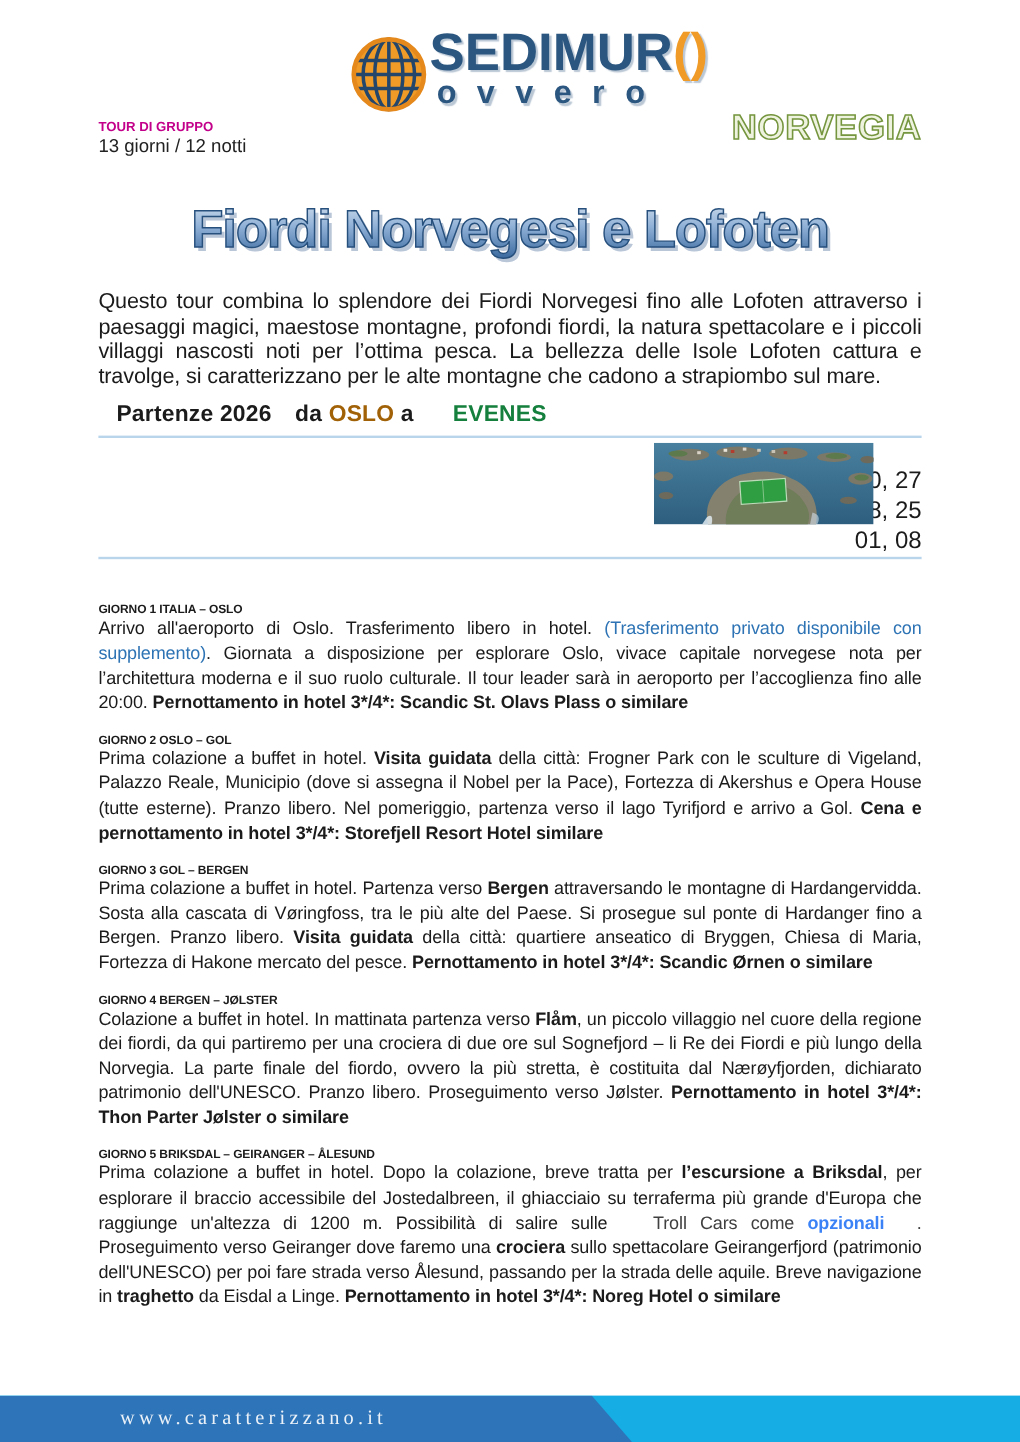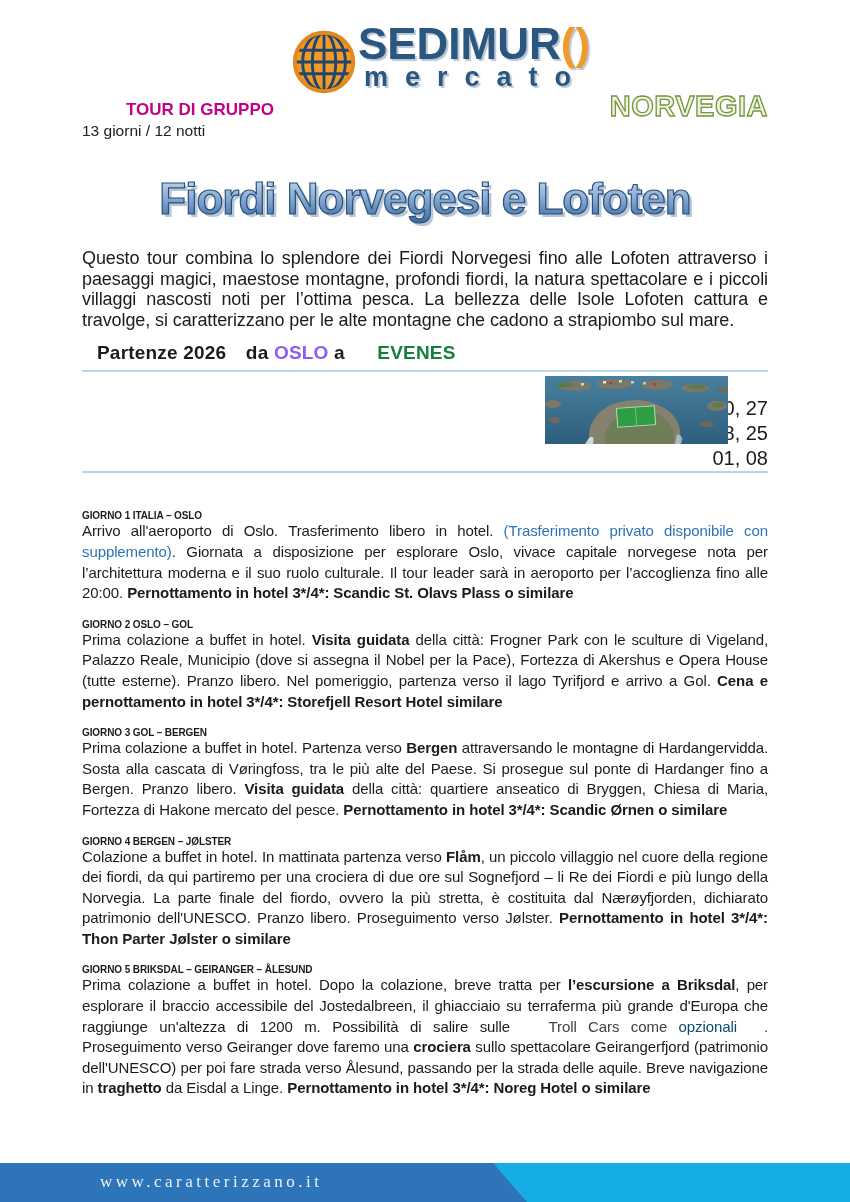--- a/index.html
+++ b/index.html
@@ -13,48 +13,48 @@
   .masthead{position:relative;height:98px;z-index:1;}
   .logo{display:flex;justify-content:center;align-items:flex-start;padding-top:24px;margin-left:28px;}
   .logo-text{margin-left:-4px;}
   .logo-main{font-size:44px;font-weight:bold;letter-spacing:0px;line-height:0.9;color:#2b567f;text-shadow:2px 2px 1px #b9c6d4;}
   .logo-main .orange{color:#f09b27;}
   .logo-sub{font-size:27px;font-weight:bold;color:#2b567f;letter-spacing:17px;margin-top:-2px;padding-left:6px;text-shadow:2px 2px 1px #b9c6d4;}
   .norvegia{position:absolute;top:88px;right:80px;}
 
   .content{position:relative;z-index:1;padding:0 82px;}
 
-  .tour-type{color:#c2008a;font-weight:bold;font-size:17px;margin-top:2px;margin-left:44px;}
+  .tour-type{color:#c2008a;font-weight:bold;font-size:11px;margin-top:2px;}
   .duration{font-size:15.5px;margin-top:2px;color:#222;}
 
   .doc-title{margin:30px 0 10px 0;text-align:left;}
 
   .intro{font-size:18px;line-height:20.6px;text-align:justify;margin:14px 0 0 0;letter-spacing:-0.1px;}
 
   
   .departures{margin-top:12px;}
   .dep-header{font-size:19px;font-weight:bold;padding-left:15px;letter-spacing:0.2px;}
   .dep-header .w{margin-left:14px;}
-  .dep-header .red{color:#8b5cf6;}
+  .dep-header .red{color:#a16207;}
   .dep-header .red2{color:#15803d;margin-left:27px;}
   .dep-rule{border-top:2px solid #b9d5ec;margin-top:6px;}
   .dep-body{position:relative;padding:8px 0 10px 15px;min-height:70px;}
   .dep-row{display:flex;height:25px;align-items:flex-end;flex-direction:column;}
   .dep-month{width:133px;font-weight:bold;font-size:15px;}
   .dep-dates{font-size:20px;}
   .dep-photo{position:absolute;right:40px;top:4px;width:183px;height:68px;display:block;}
 
   
   .day{margin-top:15px;}
   .day h3{margin:0;font-size:10px;letter-spacing:-0.1px;}
   .day p{margin:0;font-size:15px;line-height:20.6px;text-align:justify;letter-spacing:-0.1px;}
   .sg-b{font-weight:bold;}
   .sg-blue{color:#2e74b5;}
   .sg-m{color:#404040;margin-left:27px;}
-  .sg-mb{color:#0c4a6e;font-weight:normal;}
+  .sg-mb{color:#3b82f6;font-weight:bold;}
 
   
   .footer{position:absolute;left:0;right:0;bottom:0;height:39px;background:#16ace4;z-index:2;}
   .footer-dark{position:absolute;top:0;bottom:0;left:0;width:100%;background:#2e74b8;clip-path:polygon(0 0,493px 0,527px 100%,0 100%);}
   .footer-url{position:absolute;left:100px;top:9px;color:#eaf1f8;font-family:"Liberation Serif",serif;font-size:17px;letter-spacing:3.5px;z-index:3;}
 </style>
 </head>
 <body>
 
 <div class="page">
@@ -73,21 +73,21 @@
             <line x1="7" y1="38" x2="67" y2="38"></line>
             <line x1="9" y1="50" x2="65" y2="50"></line>
           </g>
           <circle cx="37" cy="38" r="30" fill="none" stroke="#e5891c" stroke-width="4"></circle>
         </svg>
       </span>
       <div class="logo-text">
         <div class="logo-main">
           <span class="navy">SEDIMUR</span><span class="orange">()</span>
         </div>
-        <div class="logo-sub">mercato</div>
+        <div class="logo-sub">ovvero</div>
       </div>
     </div>
     <div class="norvegia">
       <svg width="170" height="36" viewBox="0 0 170 36">
         <text x="168" y="28" text-anchor="end" font-family="Liberation Sans, sans-serif" font-size="29" font-weight="bold" letter-spacing="0.5" fill="#eef3df" stroke="#75953e" stroke-width="1.3">NORVEGIA</text>
       </svg>
     </div>
   </header>
 
   <div class="content">

